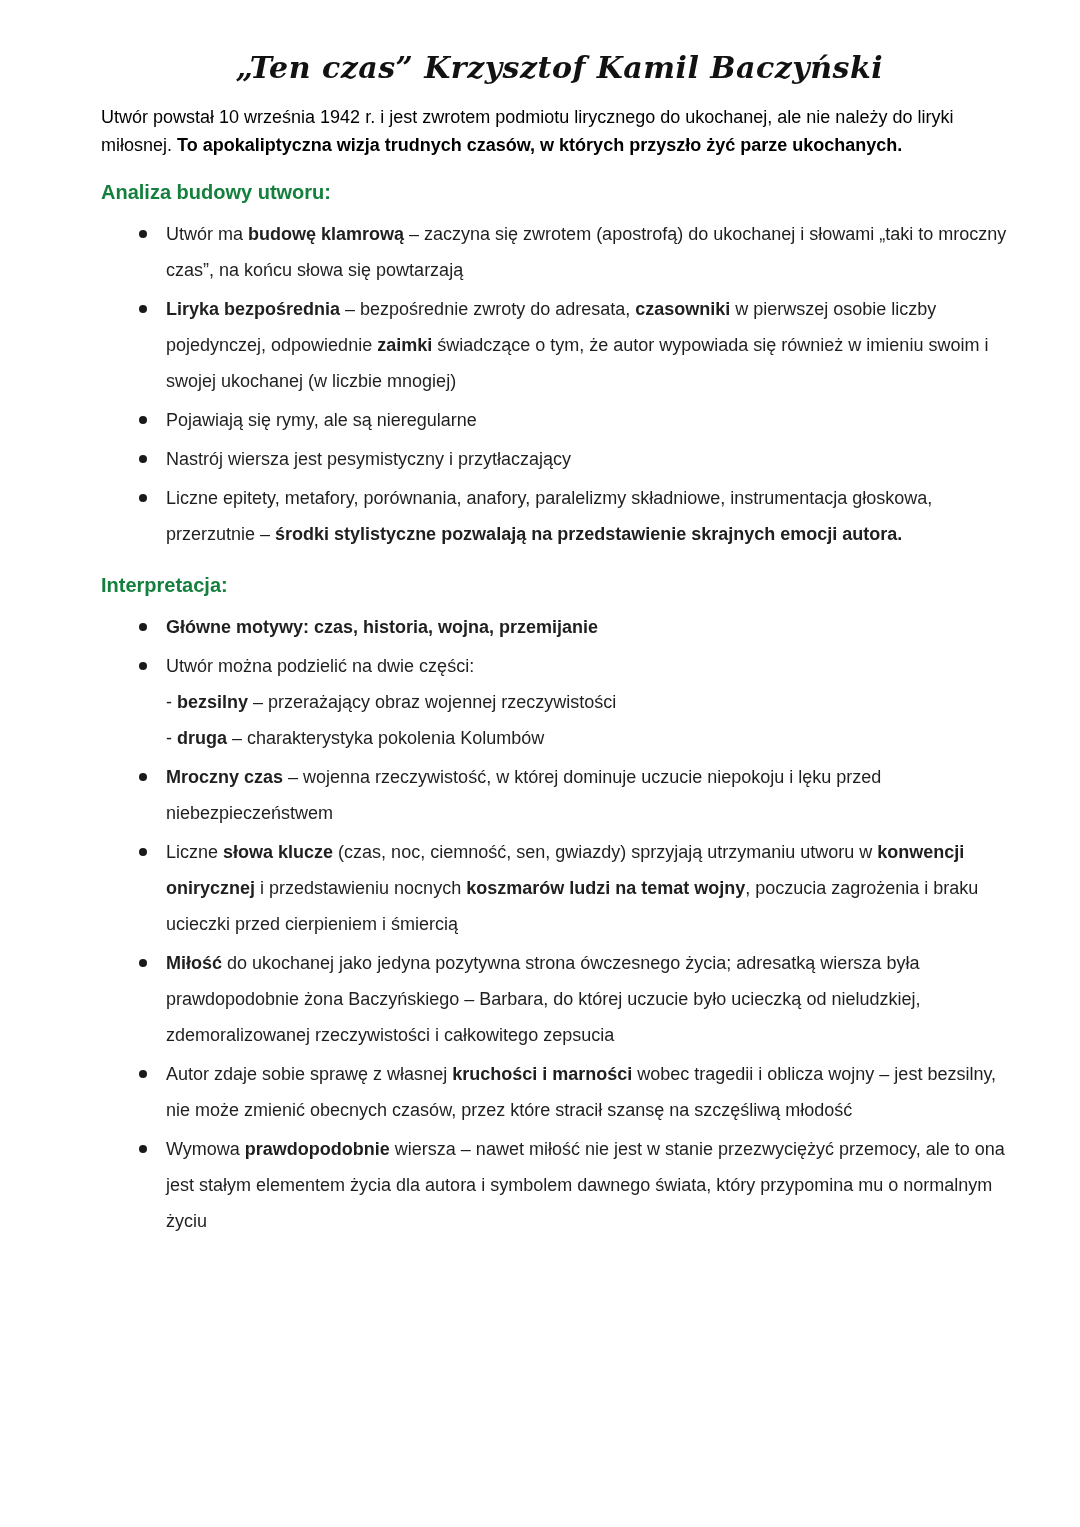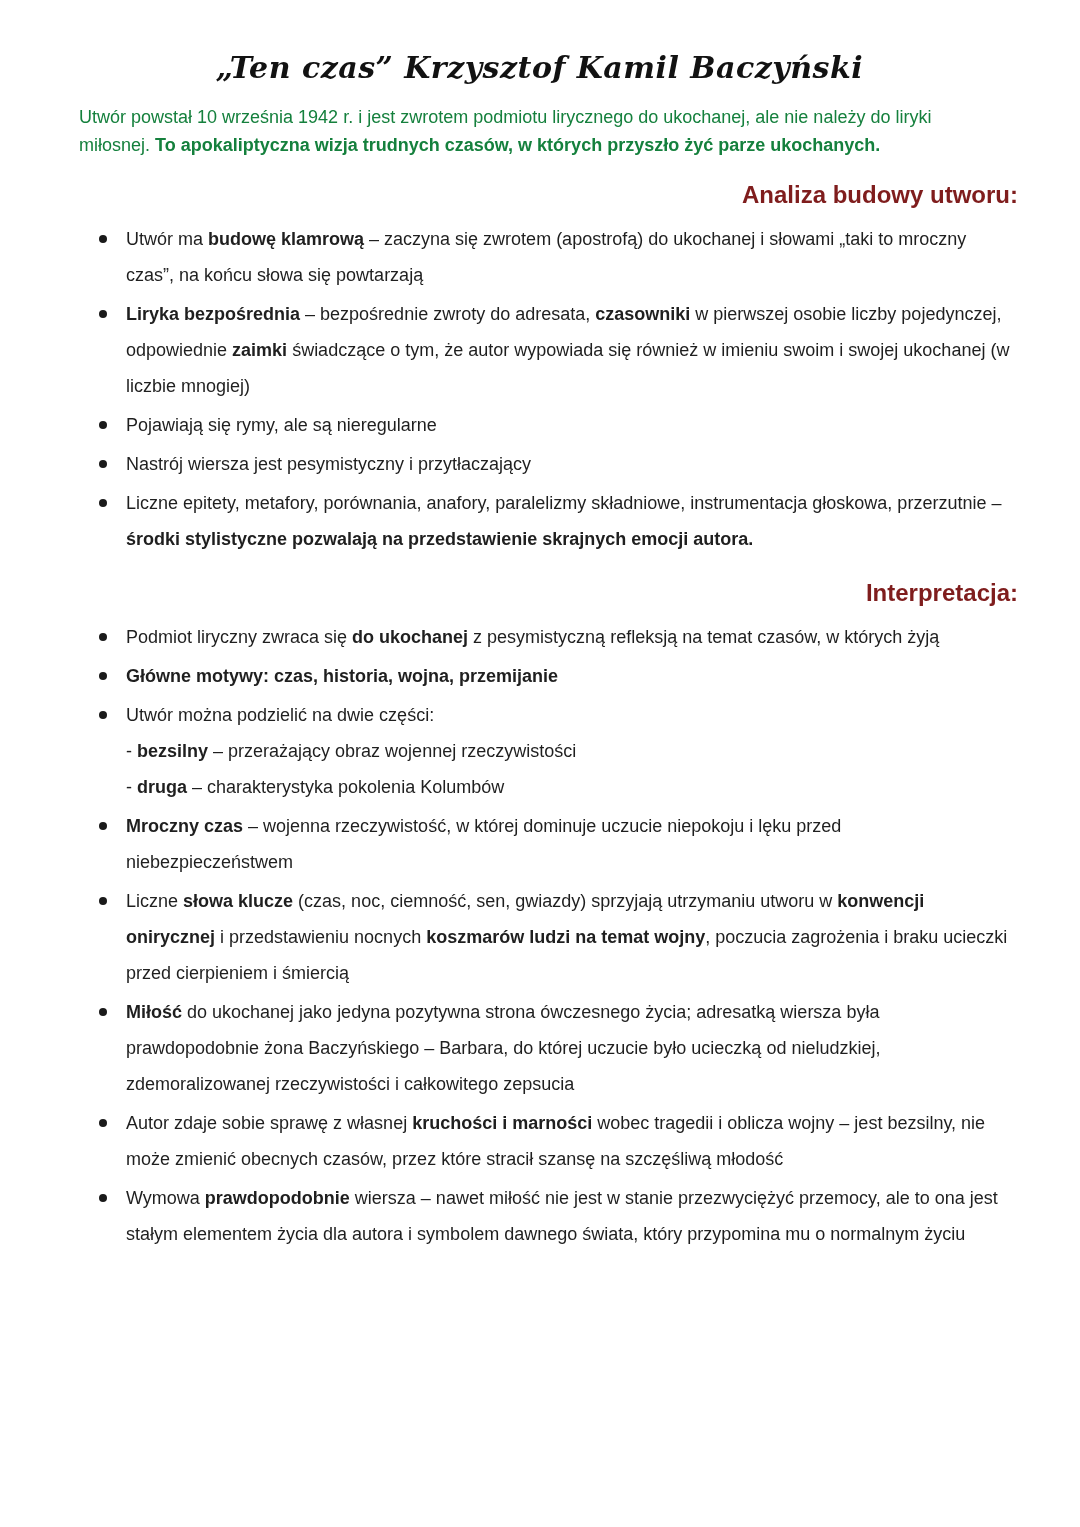--- a/index.html
+++ b/index.html
@@ -5,49 +5,48 @@
   html, body {
     margin: 0;
     padding: 0;
     background: #ffffff;
   }
   .page {
     width: 1080px;
     min-height: 1527px;
     box-sizing: border-box;
     background: #ffffff;
-    padding: 50px 62px 40px 61px;
+    padding: 50px 62px 40px 101px;
     font-family: "Liberation Sans", sans-serif;
     color: #1f1f1f;
   }
   .title {
     margin: 0 0 18px 0;
     text-align: center;
     font-family: "DejaVu Serif", serif;
     font-style: italic;
     font-weight: 700;
     font-size: 30px;
     letter-spacing: 0.5px;
     color: #121212;
   }
   .intro {
-    margin: 18px;
+    margin: 0;
     font-size: 18px;
     line-height: 28px;
-    color: #15803d;
+    color: #000000;
   }
   .bold {
     font-weight: 700;
   }
   .section-heading {
     margin: 22px 0 0 0;
-    font-size: 24px;
+    font-size: 20px;
     font-weight: 700;
-    color: #7f1d1d;
-    text-align: right;
+    color: #15803d;
   }
   ul.bullets {
     list-style: none;
     margin: 12px 8px 0 0;
     padding: 0;
     font-size: 18px;
     line-height: 36px;
   }
   li.bullet {
     position: relative;
@@ -81,21 +80,20 @@
       <li class="bullet"><span>Utwór ma </span><span class="bold">budowę klamrową</span><span> – zaczyna się zwrotem (apostrofą) do ukochanej i słowami „taki to mroczny czas”, na końcu słowa się powtarzają</span></li>
       <li class="bullet"><span class="bold">Liryka bezpośrednia</span><span> – bezpośrednie zwroty do adresata, </span><span class="bold">czasowniki</span><span> w pierwszej osobie liczby pojedynczej, odpowiednie </span><span class="bold">zaimki</span><span> świadczące o tym, że autor wypowiada się również w imieniu swoim i swojej ukochanej (w liczbie mnogiej)</span></li>
       <li class="bullet"><span>Pojawiają się rymy, ale są nieregularne</span></li>
       <li class="bullet"><span>Nastrój wiersza jest pesymistyczny i przytłaczający</span></li>
       <li class="bullet"><span>Liczne epitety, metafory, porównania, anafory, paralelizmy składniowe, instrumentacja głoskowa, przerzutnie – </span><span class="bold">środki stylistyczne pozwalają na przedstawienie skrajnych emocji autora.</span></li>
     </ul>
 
   <h2 class="section-heading">Interpretacja:</h2>
 
   <ul class="bullets">
-      <li class="bullet"><span>Podmiot liryczny zwraca się </span><span class="bold">do ukochanej</span><span> z pesymistyczną refleksją na temat czasów, w których żyją</span></li>
       <li class="bullet"><span class="bold">Główne motywy: czas, historia, wojna, przemijanie</span></li>
       <li class="bullet"><span>Utwór można podzielić na dwie części:
 - </span><span class="bold">bezsilny</span><span> – przerażający obraz wojennej rzeczywistości
 - </span><span class="bold">druga</span><span> – charakterystyka pokolenia Kolumbów</span></li>
       <li class="bullet"><span class="bold">Mroczny czas</span><span> – wojenna rzeczywistość, w której dominuje uczucie niepokoju i lęku przed niebezpieczeństwem</span></li>
       <li class="bullet"><span>Liczne </span><span class="bold">słowa klucze</span><span> (czas, noc, ciemność, sen, gwiazdy) sprzyjają utrzymaniu utworu w </span><span class="bold">konwencji onirycznej</span><span> i przedstawieniu nocnych </span><span class="bold">koszmarów ludzi na temat wojny</span><span>, poczucia zagrożenia i braku ucieczki przed cierpieniem i śmiercią</span></li>
       <li class="bullet"><span class="bold">Miłość</span><span> do ukochanej jako jedyna pozytywna strona ówczesnego życia; adresatką wiersza była prawdopodobnie żona Baczyńskiego – Barbara, do której uczucie było ucieczką od nieludzkiej, zdemoralizowanej rzeczywistości i całkowitego zepsucia</span></li>
       <li class="bullet"><span>Autor zdaje sobie sprawę z własnej </span><span class="bold">kruchości i marności</span><span> wobec tragedii i oblicza wojny – jest bezsilny, nie może zmienić obecnych czasów, przez które stracił szansę na szczęśliwą młodość</span></li>
       <li class="bullet"><span>Wymowa </span><span class="bold">prawdopodobnie</span><span> wiersza – nawet miłość nie jest w stanie przezwyciężyć przemocy, ale to ona jest stałym elementem życia dla autora i symbolem dawnego świata, który przypomina mu o normalnym życiu</span></li>
     </ul>

